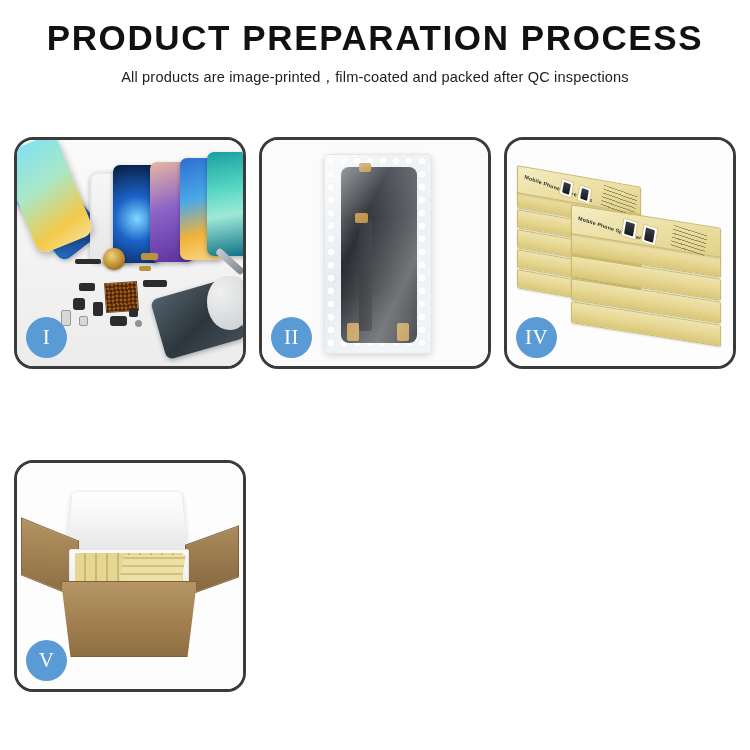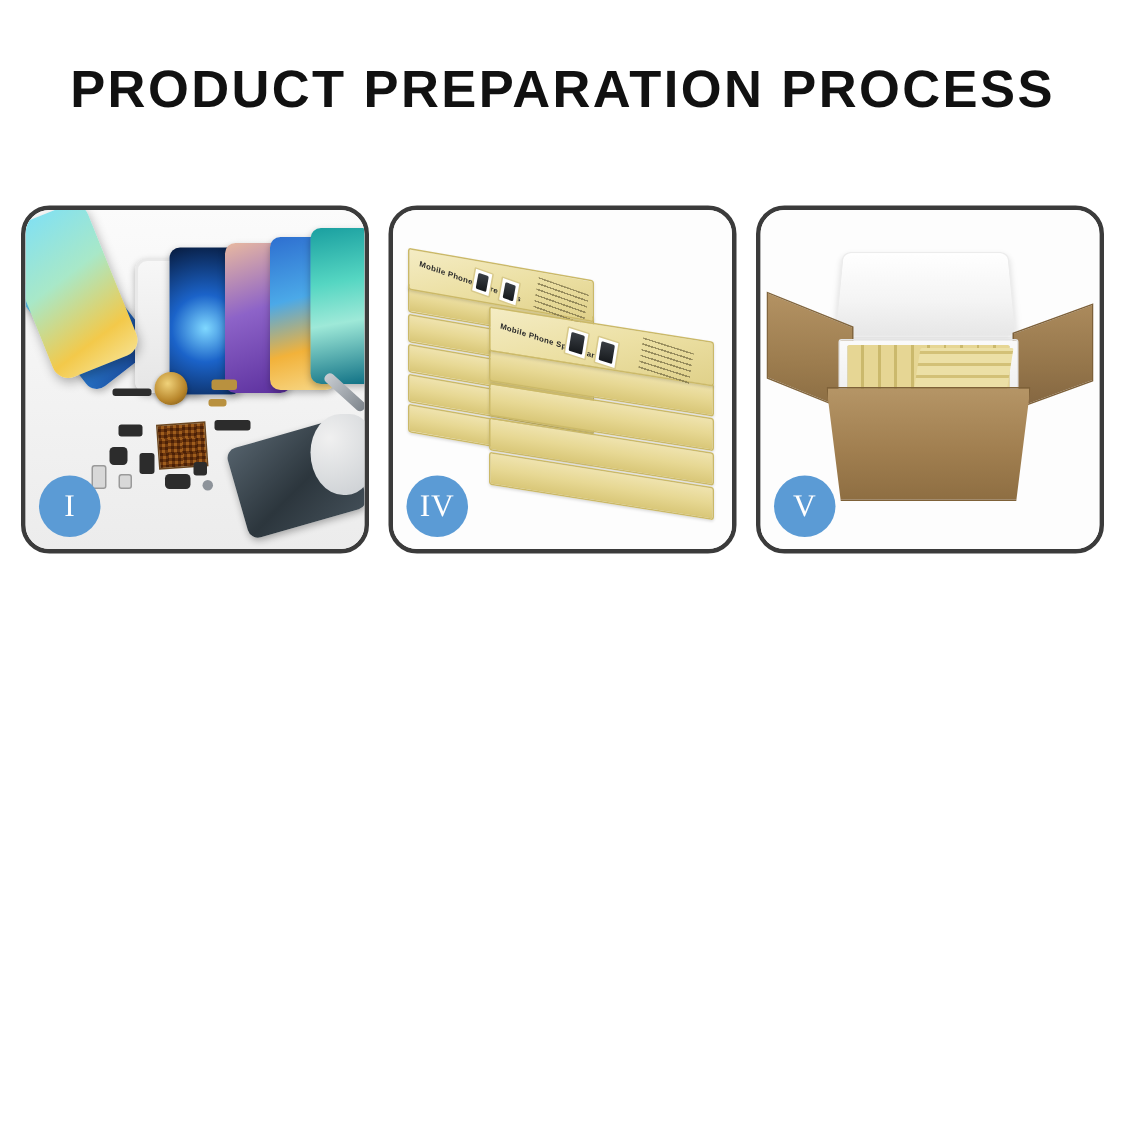--- a/index.html
+++ b/index.html
@@ -5,21 +5,21 @@
   * { margin:0; padding:0; box-sizing:border-box; }
   html,body { width:750px; height:750px; }
   body {
     background:#ffffff;
     font-family:"Liberation Sans", sans-serif;
     overflow:hidden;
   }
   .page { position:relative; width:750px; height:750px; }
 
   
-  .header { text-align:center; padding-top:42px; }
+  .header { text-align:center; padding-top:20px; }
   .title {
     font-size:35px;
     font-weight:700;
     letter-spacing:1.6px;
     color:#111111;
     line-height:1.05;
     white-space:nowrap;
   }
   .subtitle {
     margin-top:11px;
@@ -332,20 +332,21 @@
     border-radius:1px;
   }
 </style>
 </head>
 <body>
 
 <div class="page">
 
   <div class="header">
     <div class="title">PRODUCT PREPARATION PROCESS</div>
+    <div class="subtitle">All products are image-printed，film-coated and packed after QC inspections</div>
   </div>
 
   <div class="grid">
 
     <div class="panel">
       <div class="photo p1">
         <div class="ph ph-a"></div>
         <div class="ph ph-b"></div>
         <div class="ph ph-c"></div>
         <div class="ph ph-d"></div>
@@ -367,20 +368,34 @@
         <div class="prt s" style="left:118px;top:180px;width:7px;height:7px;border-radius:50%;"></div>
         <div class="prt s" style="left:206px;top:178px;width:6px;height:6px;border-radius:50%;"></div>
         <div class="prt w" style="left:44px;top:170px;width:10px;height:16px;"></div>
         <div class="prt w" style="left:62px;top:176px;width:9px;height:10px;"></div>
         <div class="tool"></div>
         <div class="glove"></div>
       </div>
       <div class="badge">I</div>
     </div>
 
+    <div class="panel">
+      <div class="photo p2">
+        <div class="bubblebag">
+          <div class="lcd"></div>
+          <div class="flex1"></div>
+          <div class="flex-tab" style="left:34px;top:8px;width:12px;height:9px;"></div>
+          <div class="flex-tab" style="left:30px;top:58px;width:13px;height:10px;"></div>
+          <div class="flex-tab" style="left:22px;top:168px;width:12px;height:18px;"></div>
+          <div class="flex-tab" style="left:72px;top:168px;width:12px;height:18px;"></div>
+          <div class="bagsheen"></div>
+        </div>
+      </div>
+      <div class="badge">II</div>
+    </div>
 
 
     <div class="panel">
       <div class="photo p4">
         <div class="stack">
 
           <div class="sbox" style="left:2px;top:42px;width:124px;height:19px;transform:skewY(10deg);"></div>
           <div class="sbox" style="left:2px;top:62px;width:124px;height:19px;transform:skewY(10deg);"></div>
           <div class="sbox" style="left:2px;top:82px;width:124px;height:19px;transform:skewY(10deg);"></div>
           <div class="sbox" style="left:2px;top:102px;width:124px;height:19px;transform:skewY(10deg);"></div>

